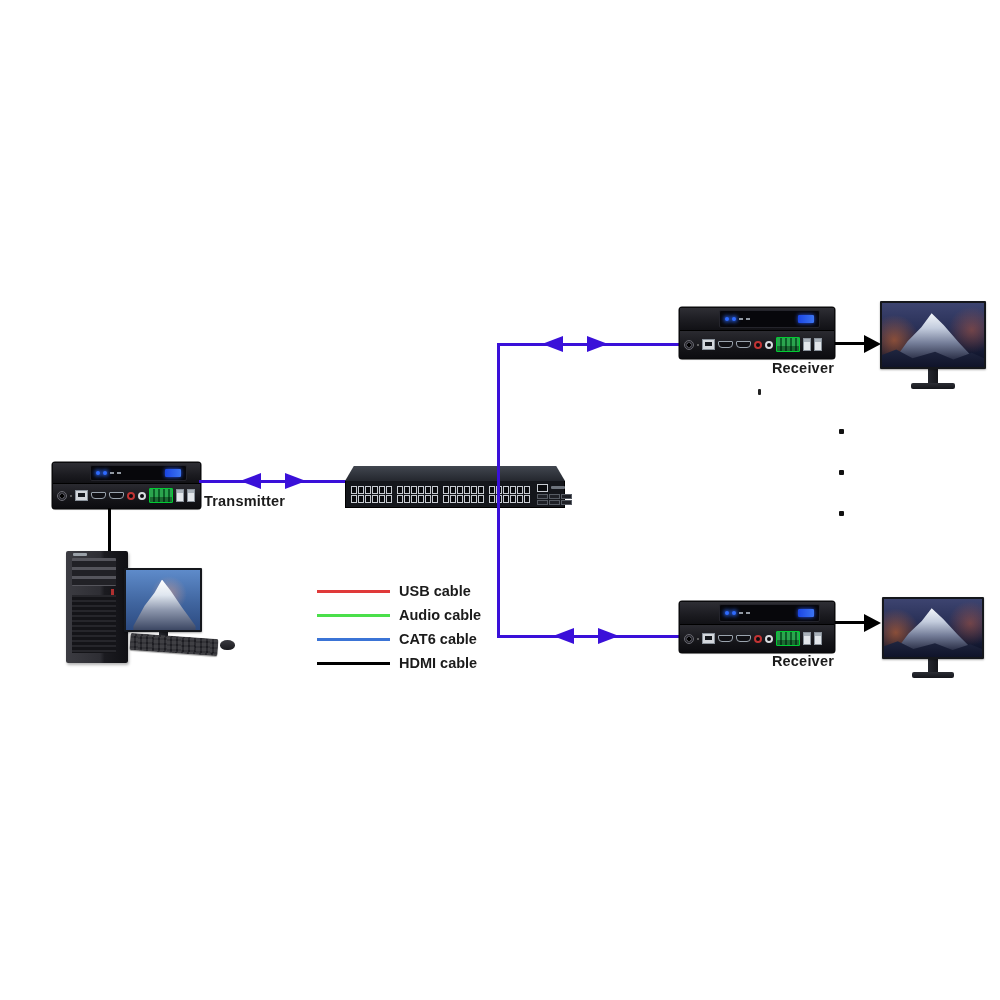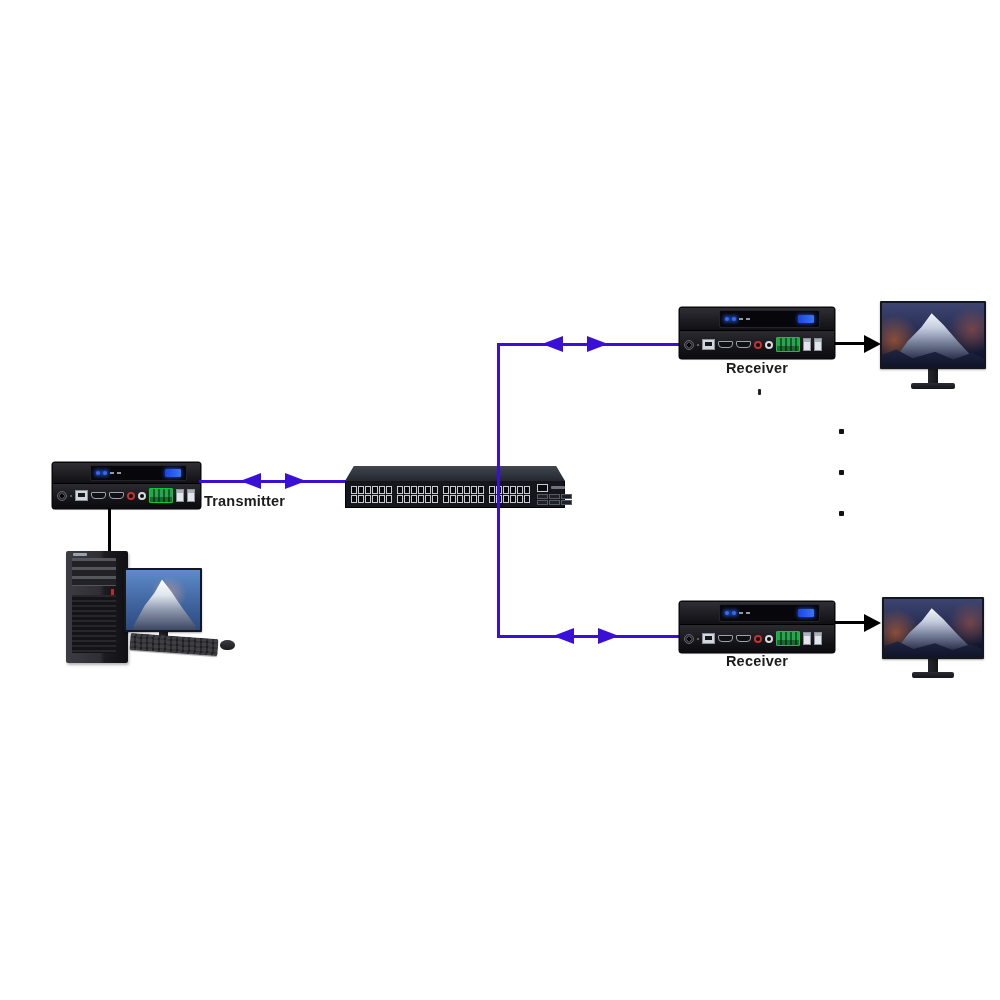--- a/index.html
+++ b/index.html
@@ -10,21 +10,21 @@
   .canvas{
     position:relative;width:1000px;height:1000px;background:#ffffff;overflow:hidden;
     font-family:"Liberation Sans", sans-serif;
   }
   .abs{position:absolute;}
 
   
   .dev-label{
     position:absolute;font-weight:bold;font-size:14.5px;color:#1b1b1b;letter-spacing:.2px;
   }
-  .centered{text-align:center;}
+  .centered{text-align:right;}
 
   
   .av-device{
     position:absolute;background:#131317;border-radius:2px;
     box-shadow:0 0 0 1.5px #0a0a0c, 0 1px 2px rgba(0,0,0,.4);
     display:flex;flex-direction:column;
   }
   .dev-top{
     height:44%;position:relative;border-bottom:1px solid #000;
     background:linear-gradient(180deg,#2e2e34 0%,#1b1b20 60%,#111115 100%);
@@ -395,14 +395,32 @@
   <div class="monitor" style="left:882px;top:597px;">
     <div class="mon-screen" style="width:98px;height:58px;">
       <div class="scene night"></div>
       <div class="peak"></div>
       <div class="ridge"></div>
     </div>
     <div class="mon-neck" style="width:10px;height:13px;"></div>
     <div class="mon-base" style="width:42px;height:6px;"></div>
   </div>
 
+  <div class="legend" style="left:317px;top:584px;">
+    <div class="legend-row">
+      <span class="legend-swatch" style="background: rgb(224, 58, 58);"></span>
+      <span class="legend-label">USB cable</span>
+    </div>
+    <div class="legend-row">
+      <span class="legend-swatch" style="background: rgb(74, 223, 74);"></span>
+      <span class="legend-label">Audio cable</span>
+    </div>
+    <div class="legend-row">
+      <span class="legend-swatch" style="background: rgb(59, 116, 214);"></span>
+      <span class="legend-label">CAT6 cable</span>
+    </div>
+    <div class="legend-row">
+      <span class="legend-swatch" style="background: rgb(0, 0, 0);"></span>
+      <span class="legend-label">HDMI cable</span>
+    </div>
+  </div>
 
 </div>
 
 </body></html>

